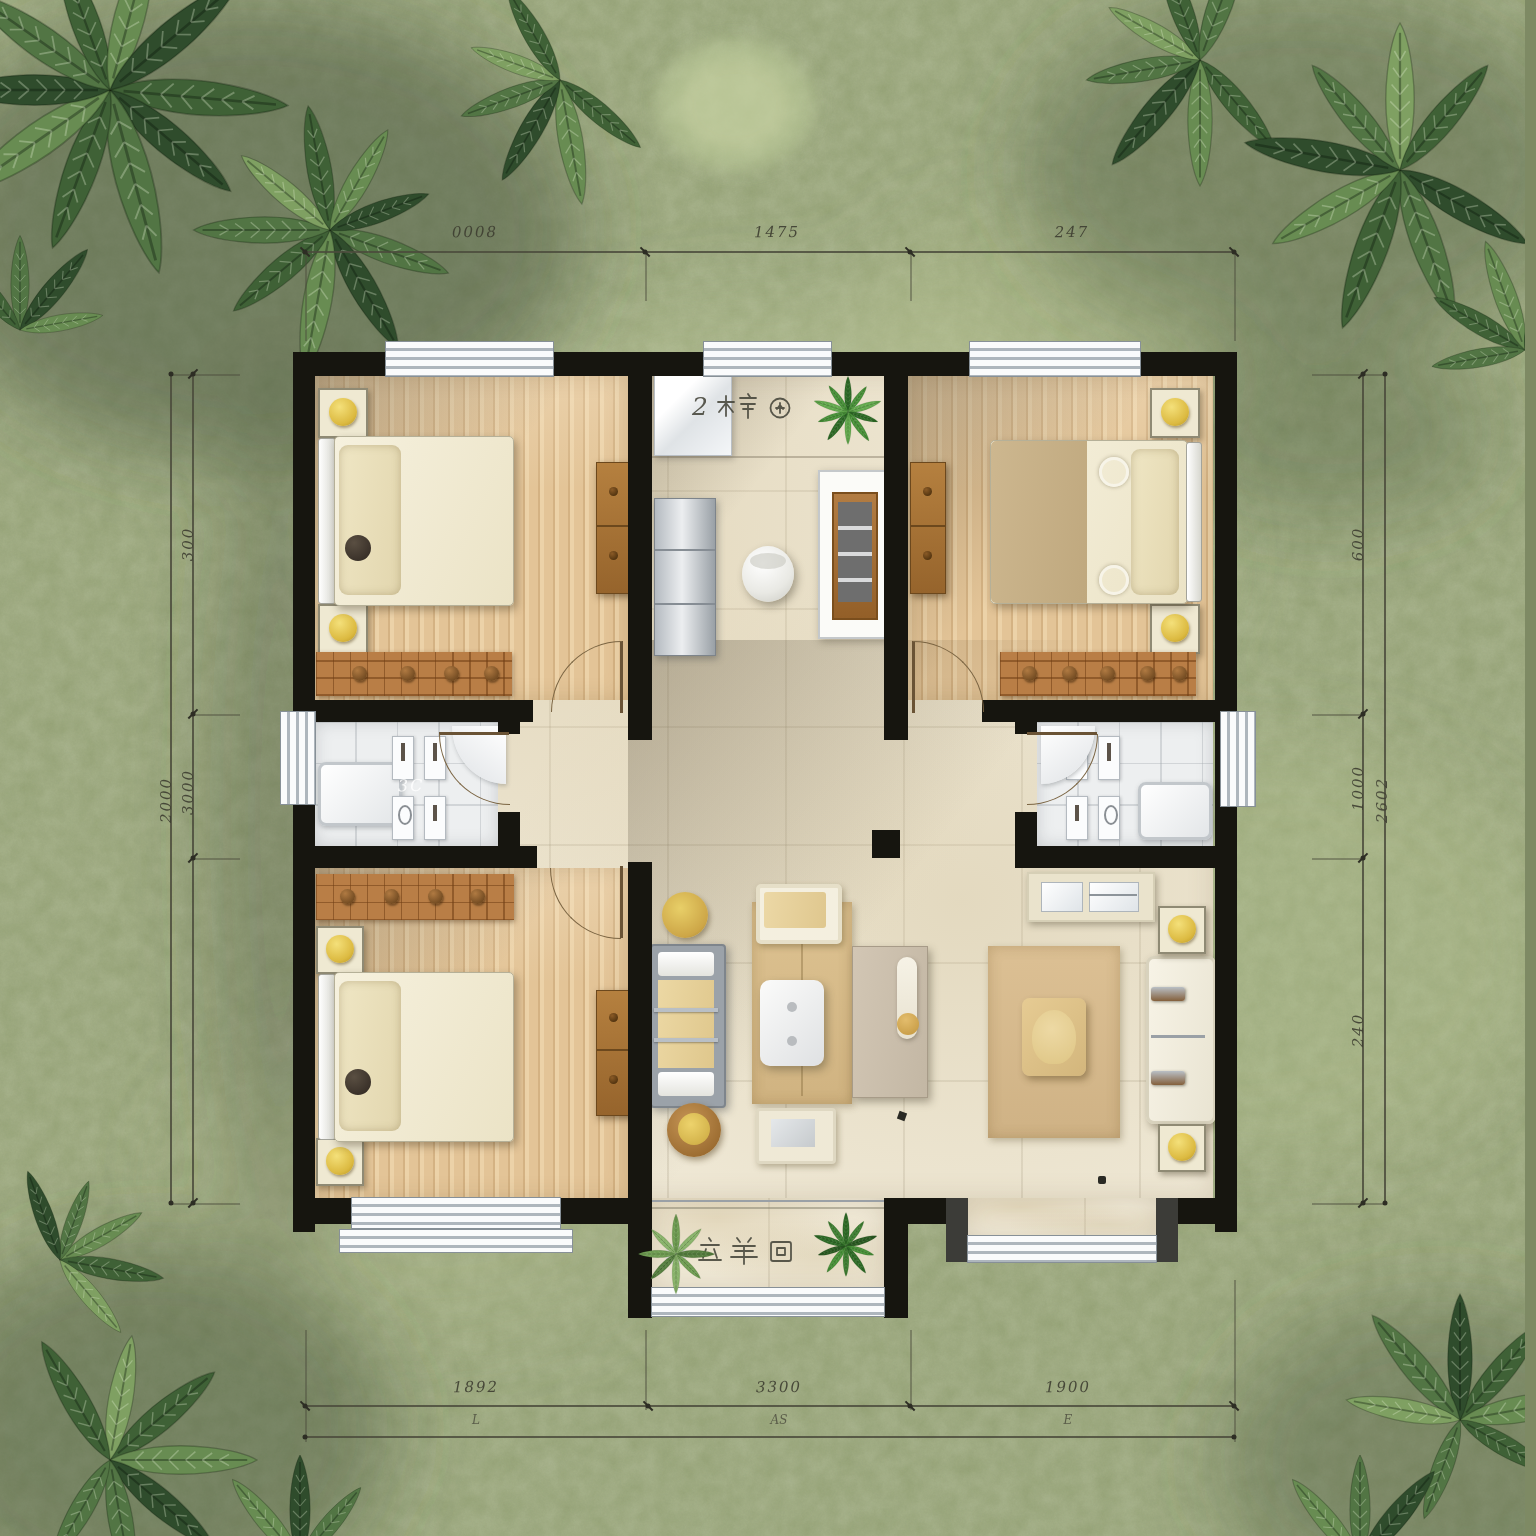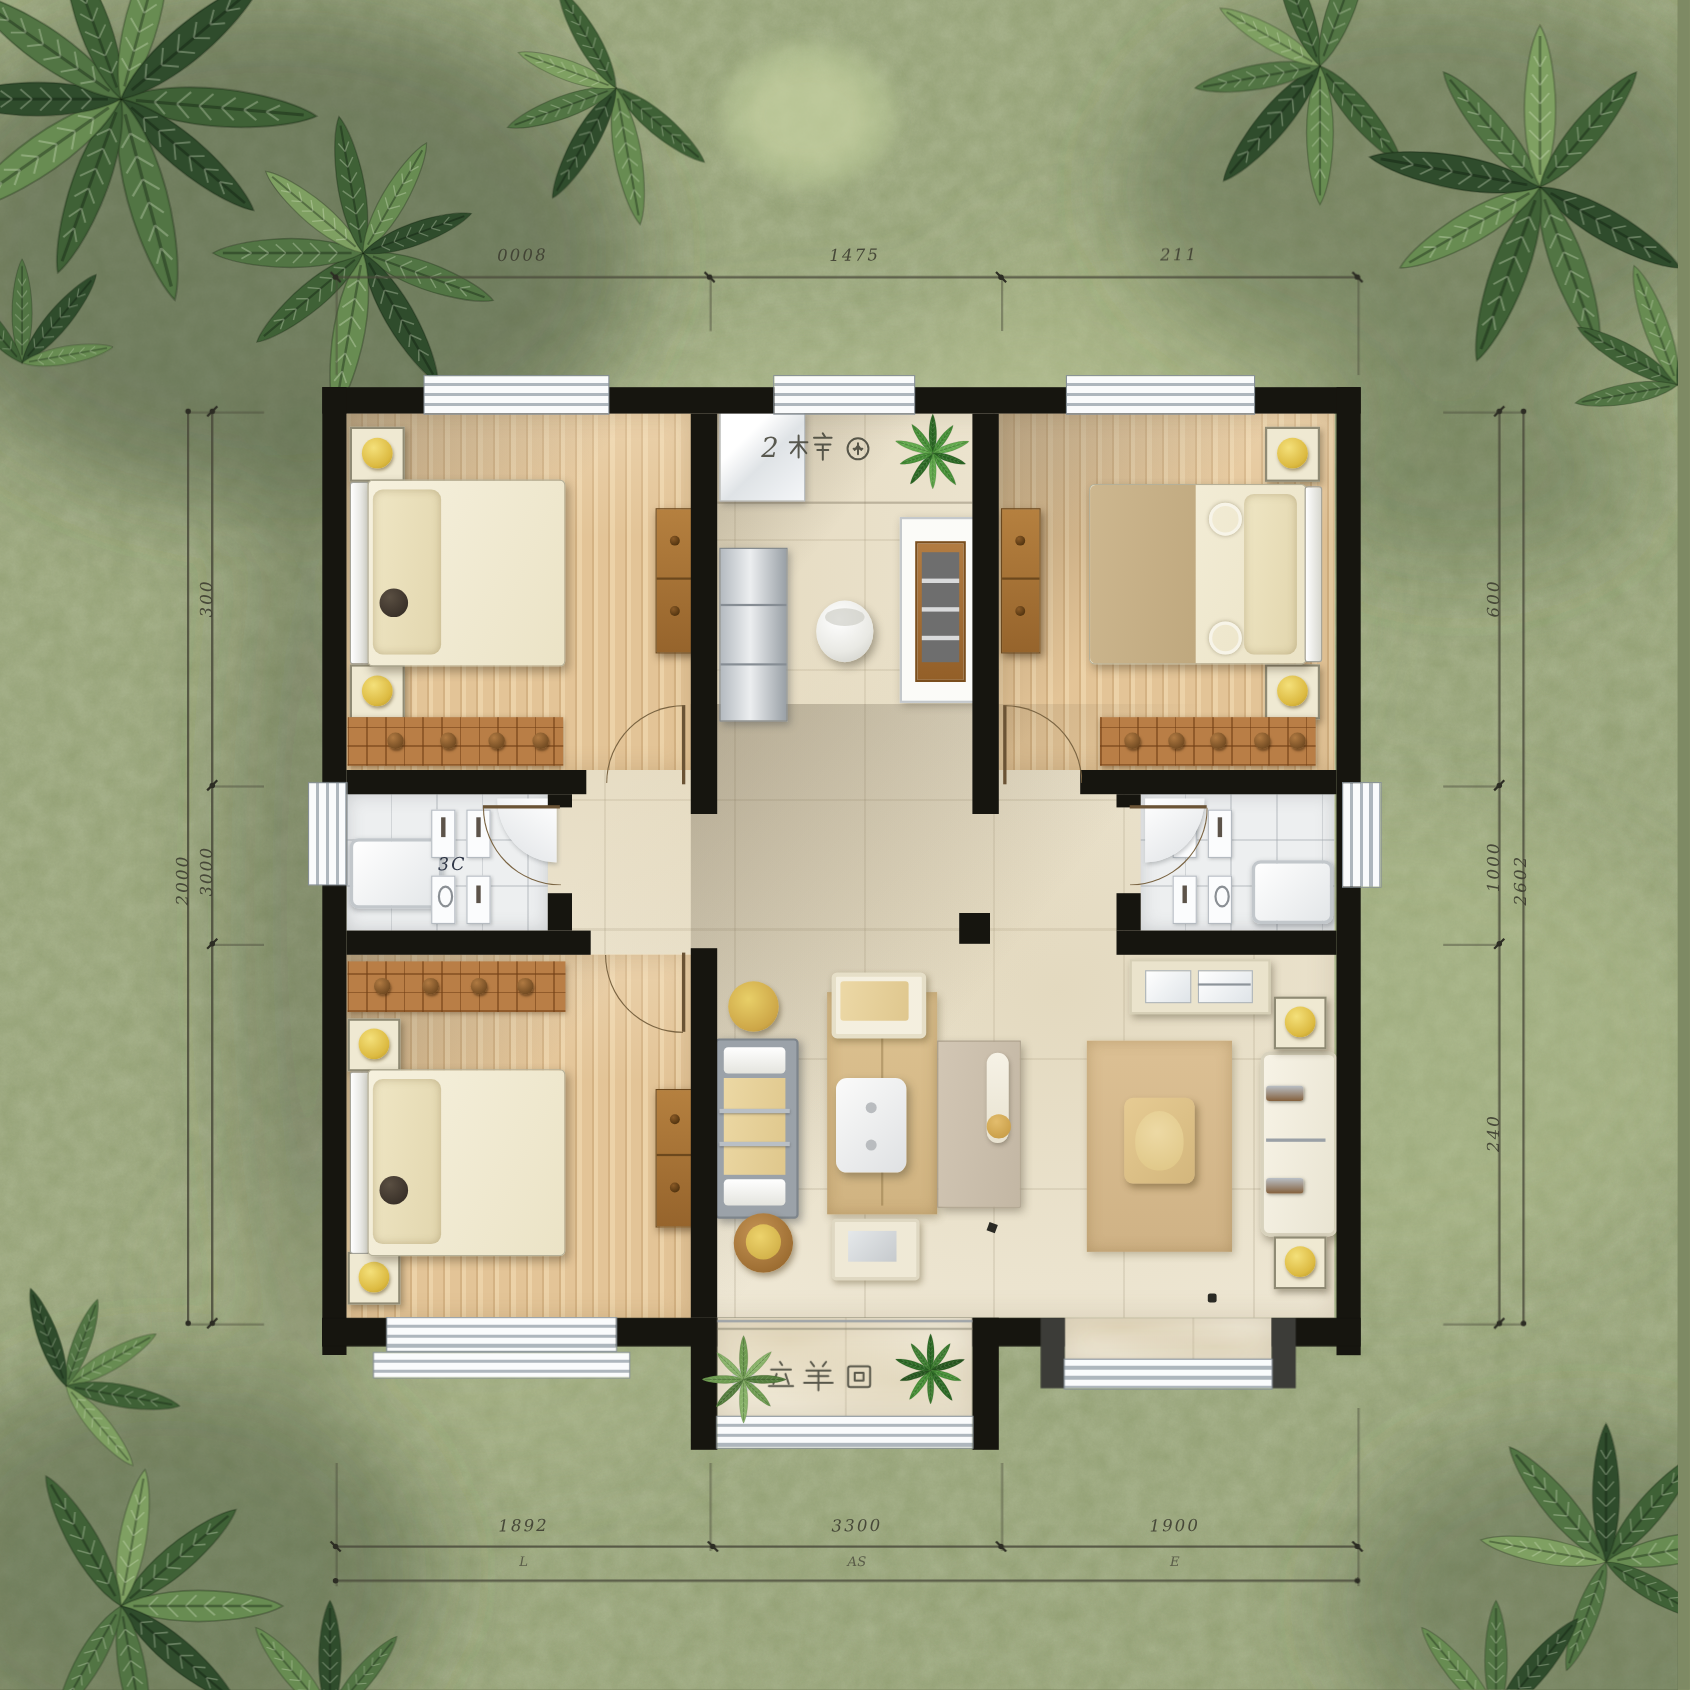--- a/index.html
+++ b/index.html
@@ -46,21 +46,21 @@
   .dline{position:absolute;background:#4b4b3c;opacity:.85;}
   .ext{position:absolute;background:#4b4b3c;opacity:.45;}
   .tick{position:absolute;width:13px;height:2.2px;background:#2d2d24;transform:translate(-50%,-50%) rotate(45deg);}
   .tickL{transform:translate(-50%,-50%) rotate(-45deg);}
   .dot{position:absolute;width:5px;height:5px;border-radius:50%;background:#2d2d24;transform:translate(-50%,-50%);}
   .dlabel{position:absolute;font:italic 15px "DejaVu Serif",serif;color:#3e3e31;letter-spacing:2px;transform:translate(-50%,-50%) rotate(-.6deg);white-space:nowrap;opacity:.9;}
   .dlabel.v{transform:translate(-50%,-50%) rotate(-90deg);}
   .dmark{position:absolute;font:italic 12px "DejaVu Serif",serif;color:#4a4a3c;transform:translate(-50%,-50%);opacity:.8;}
   .cjk{stroke:#45453a;stroke-width:1.8;fill:none;stroke-linecap:round;stroke-linejoin:round;opacity:.88;}
   .sr{position:absolute;width:1px;height:1px;overflow:hidden;clip:rect(0 0 0 0);white-space:nowrap;}
-  .bathlabel{position:absolute;font:italic 16px "DejaVu Serif",serif;color:#0f172a;letter-spacing:2px;transform:rotate(-1deg);opacity:.85;}
+  .bathlabel{position:absolute;font:italic 16px "DejaVu Serif",serif;color:#ffffff;letter-spacing:2px;transform:rotate(-1deg);opacity:.85;}
 </style>
 </head>
 <body>
 
 <div id="stage">
 
   <svg class="layer" width="1536" height="1536" viewBox="0 0 1536 1536">
     <defs>
       <filter id="blur40" x="-60%" y="-60%" width="220%" height="220%">
           <feGaussianBlur stdDeviation="40"></feGaussianBlur>
@@ -231,21 +231,21 @@
     <div class="tick" style="left:305px;top:252px;"></div>
       <div class="dot" style="left:305px;top:252px;"></div>
     <div class="tick" style="left:645px;top:252px;"></div>
       <div class="dot" style="left:645px;top:252px;"></div>
     <div class="tick" style="left:910px;top:252px;"></div>
       <div class="dot" style="left:910px;top:252px;"></div>
     <div class="tick" style="left:1234px;top:252px;"></div>
       <div class="dot" style="left:1234px;top:252px;"></div>
     <div class="dlabel" style="left:475px;top:232px;">0008</div>
     <div class="dlabel" style="left:777px;top:232px;">1475</div>
-    <div class="dlabel" style="left:1072px;top:232px;">211</div>
+    <div class="dlabel" style="left:1072px;top:232px;">247</div>
 
     <div class="dline" style="left:305px;top:1405px;width:929px;height:2px;"></div>
     <div class="dline" style="left:305px;top:1436px;width:929px;height:2px;"></div>
     <div class="ext" style="left:305px;top:1330px;width:1.5px;height:112px;"></div>
     <div class="ext" style="left:645px;top:1330px;width:1.5px;height:80px;"></div>
     <div class="ext" style="left:910px;top:1330px;width:1.5px;height:80px;"></div>
     <div class="ext" style="left:1234px;top:1280px;width:1.5px;height:162px;"></div>
     <div class="tick" style="left:305px;top:1406px;"></div>
       <div class="dot" style="left:305px;top:1406px;"></div>
     <div class="tick" style="left:648px;top:1406px;"></div>

